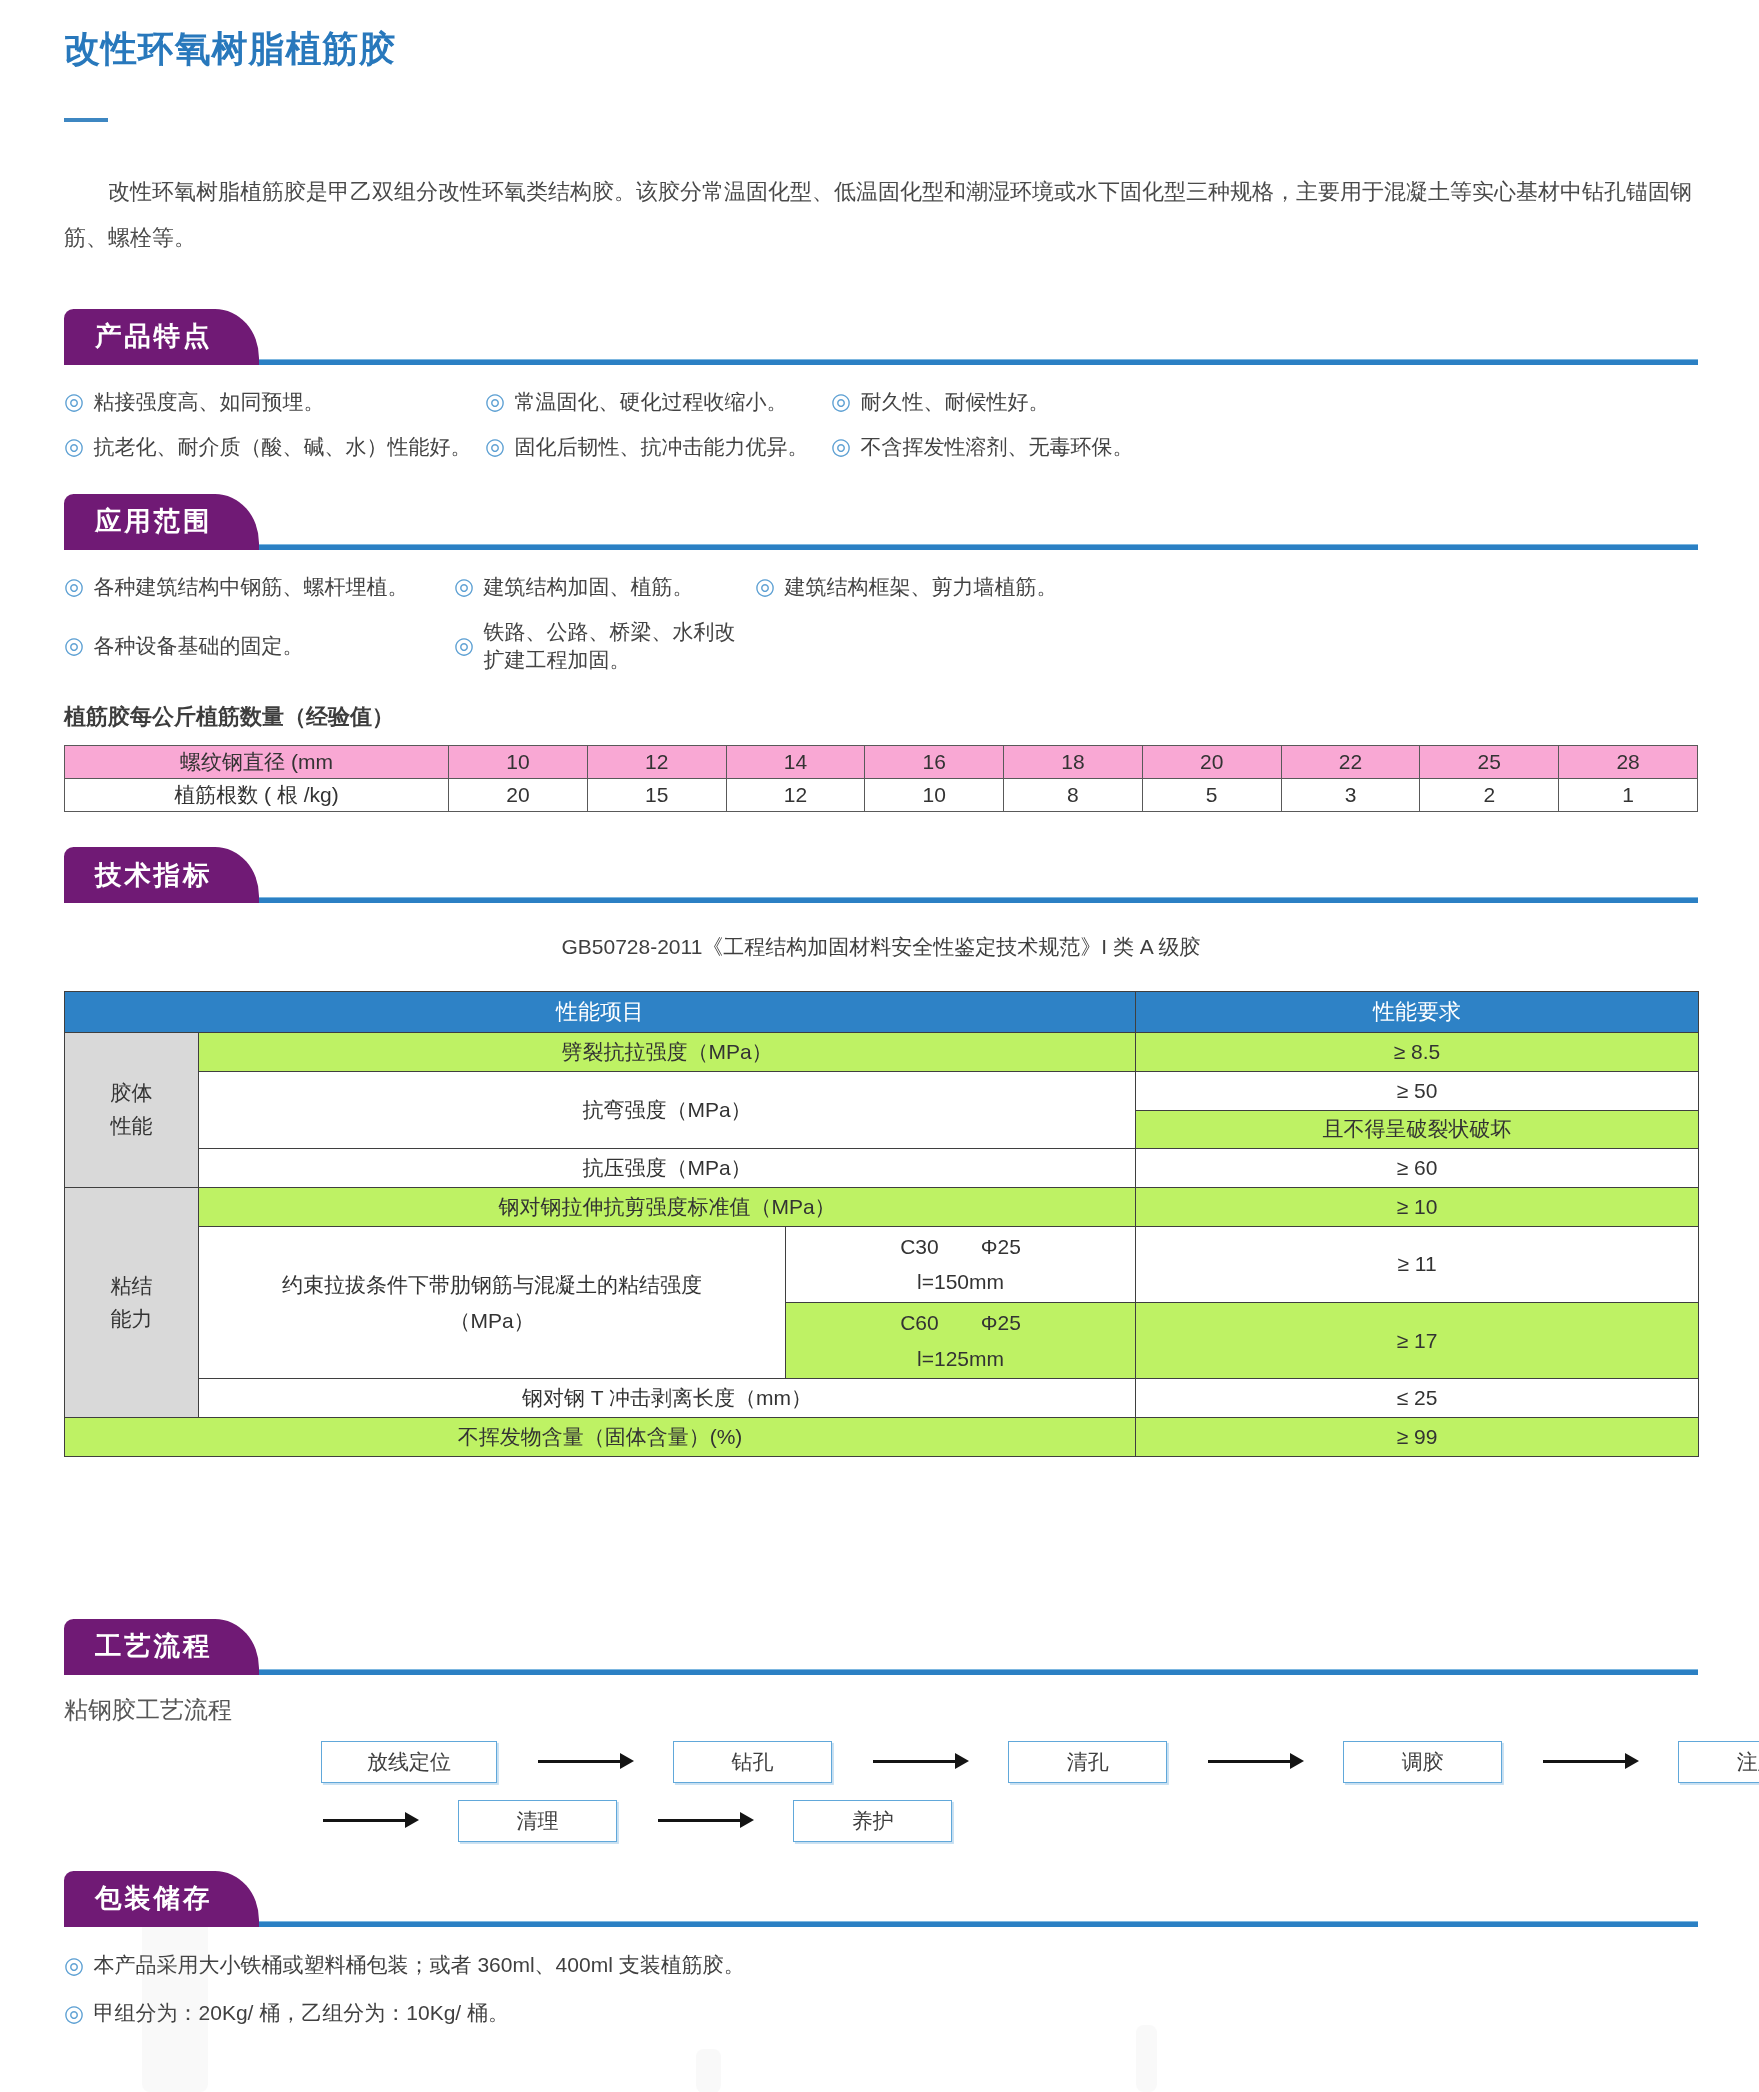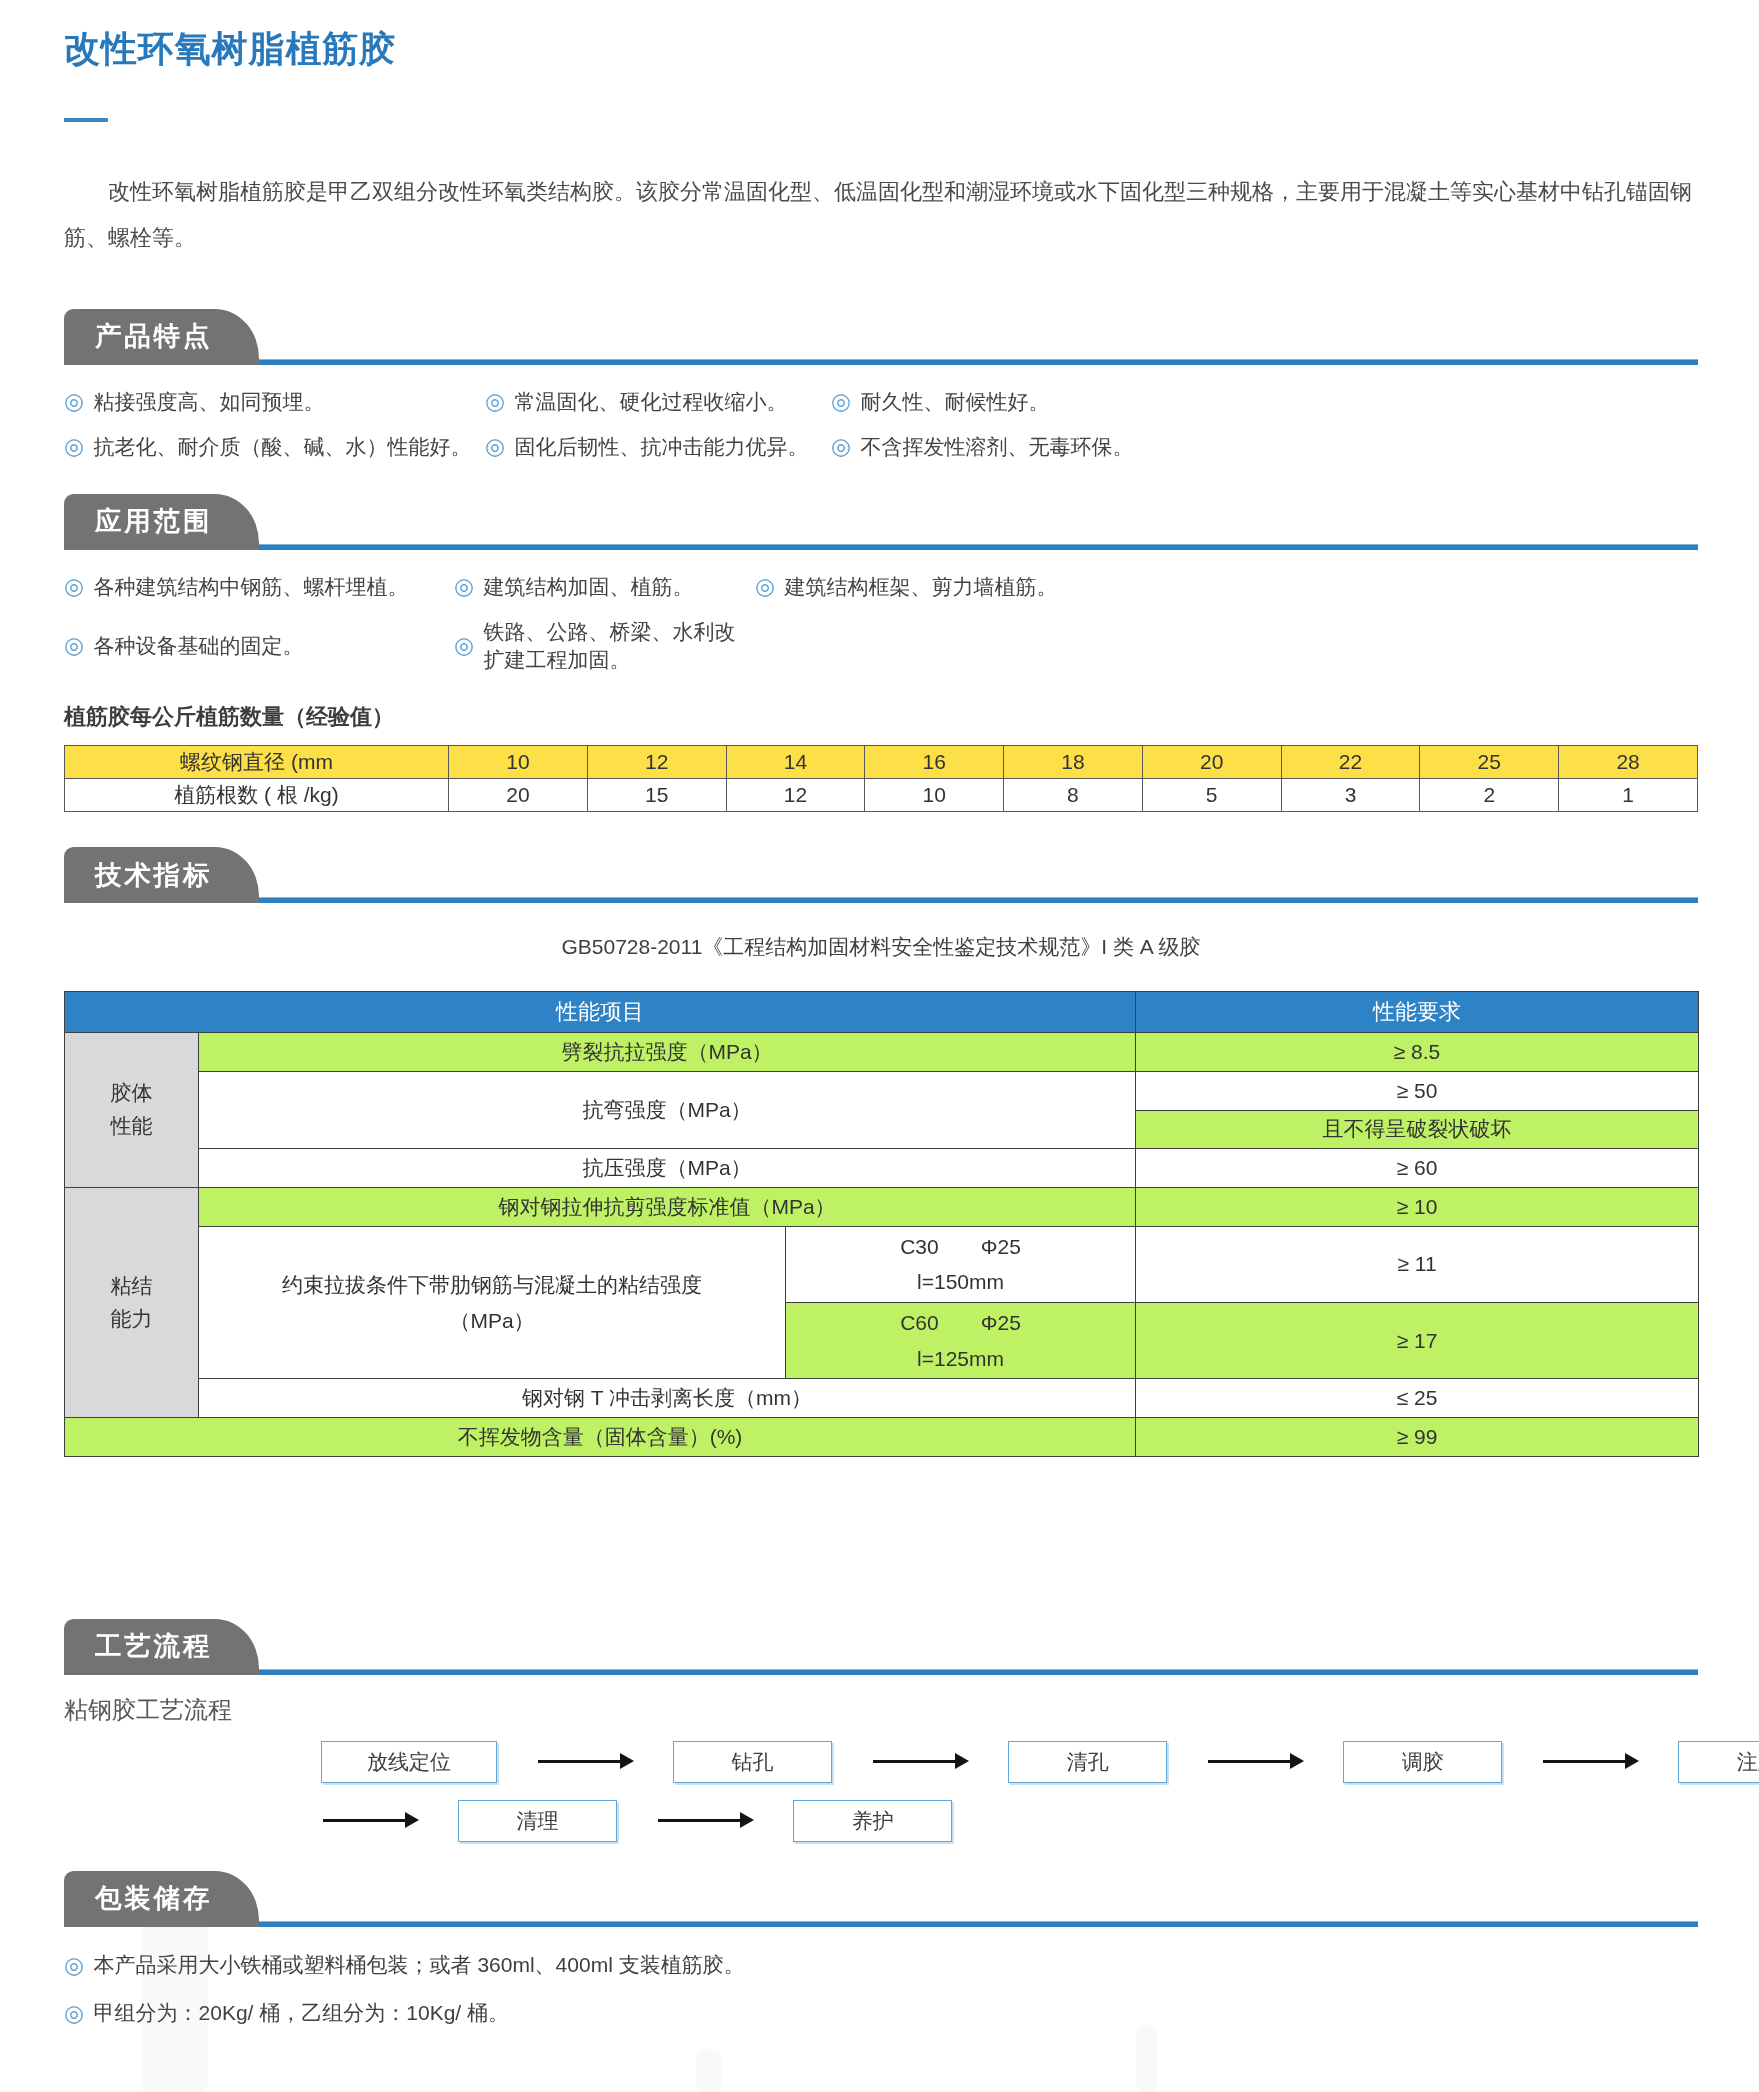--- a/index.html
+++ b/index.html
@@ -14,41 +14,41 @@
     position:relative;
   }
   .title { font-size:36px; font-weight:bold; color:#2878bc; letter-spacing:0.9px; }
   .dash  { width:44px; height:4.7px; background:#3e87c2; margin-top:44px; }
   .intro { margin-top:47px; font-size:22px; line-height:2.08; text-indent:2em; color:#4a4a4a; width:1634px; }
 
   .sec-head { position:relative; height:51px; }
   .sec-line { position:absolute; left:0; right:0; bottom:0; height:4.7px; background:#2b80c4; border-top:0.9px solid #7db7e0; }
   .sec-badge {
     position:absolute; left:0; bottom:0; z-index:1;
-    background:#737373; color:#fff;
+    background:#701a75; color:#fff;
     font-size:26.5px; font-weight:bold; letter-spacing:2.8px;
     padding:9.5px 47px 10.4px 31px;
     border-radius:9.5px 44px 0 0 / 9.5px 49px 0 0;
   }
   .mt-features { margin-top:53px; }
   .mt-apps     { margin-top:38px; }
   .mt-tech     { margin-top:40px;text-decoration:underline; }
   .mt-process  { margin-top:167px; }
   .mt-pack     { margin-top:34px; }
 
   .bul-grid { display:grid; margin-top:23px; row-gap:17px; font-size:21px; color:#434343; width:1634px; }
   .features-grid { grid-template-columns:421px 346px 1fr; }
   .apps-grid     { grid-template-columns:390px 301px 1fr; }
   .bullet { display:flex; align-items:center; }
   .dot { color:#5da0d3; font-size:23px; margin-right:9.5px; line-height:1; flex:0 0 auto; }
 
   .tbl-caption { margin-top:28px; font-size:22px; font-weight:bold; color:#3d3d3d; }
   table.rebar { margin-top:13.2px; border-collapse:collapse; width:1634px; table-layout:fixed; border:1.9px solid #3f3f3f; }
   table.rebar td { border:0.9px solid #595959; text-align:center; font-size:21px; color:#333; height:32px; background:#fff; padding:0 3.8px; }
-  table.rebar tr.g td { background:#fde047; }
+  table.rebar tr.g td { background:#f9a8d4; }
   table.rebar tr.deep td { height:44px; }
 
   .tech-caption { margin-top:30px; font-size:21px; color:#3f3f3f; text-align:center; width:1634px; }
   table.tech { border-collapse:collapse; width:1634px; table-layout:fixed; margin-top:30px; border:1.9px solid #3f3f3f; }
   table.tech th { background:#2e82c6; color:#fff; font-weight:normal; font-size:22px; height:38px; border:0.9px solid #3f3f3f; }
   table.tech td { border:0.9px solid #3f3f3f; font-size:21px; color:#333; text-align:center; height:34px; background:#fff; padding:1.9px 7.6px; }
   table.tech td.g { background:#bef264; }
   table.tech td.grp { white-space:pre-line; line-height:1.55; background:#d9d9d9; }
   .tall td { height:61px; }
   .twoline { line-height:1.7; }

